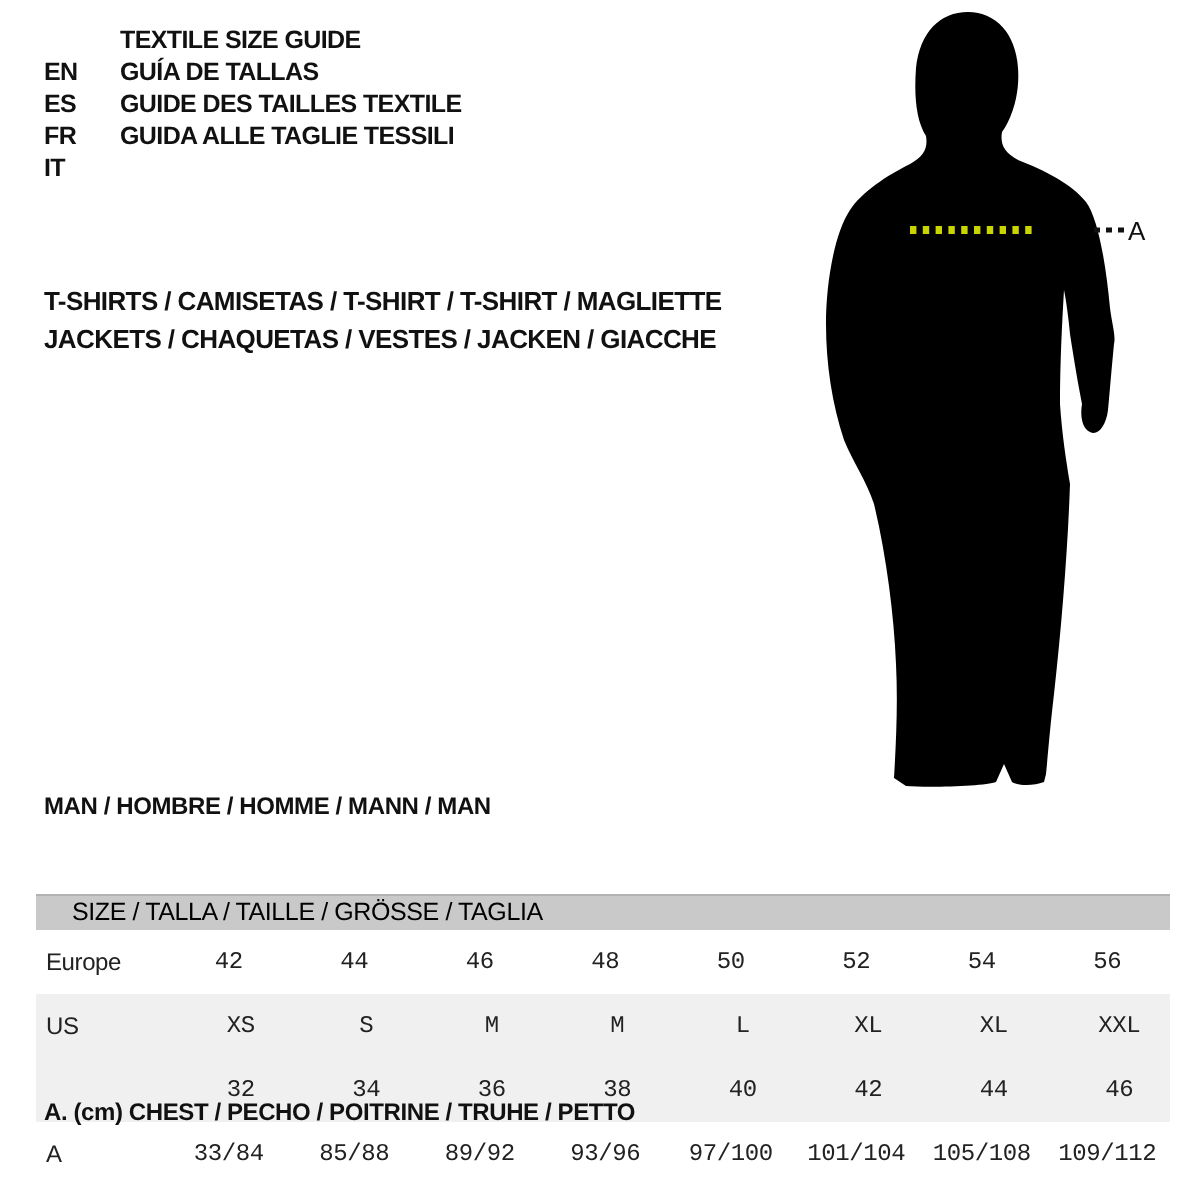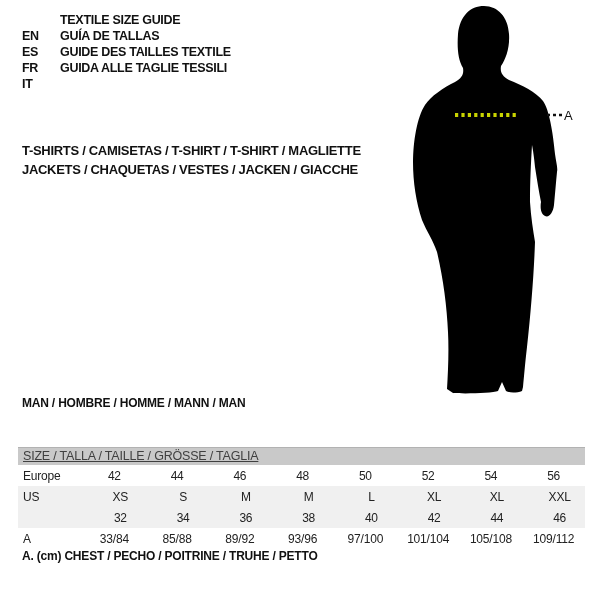--- a/index.html
+++ b/index.html
@@ -22,25 +22,25 @@
 
   
   .figure { left:405px; top:2px; width:170px; height:398px; }
 
   
   .man-label { left:22px; top:396px; font-weight:700; font-size:12px; letter-spacing:-0.2px; }
 
   
   .size-table { left:18px; top:447px; width:567px; font-size:12px; letter-spacing:-0.2px; }
   .thead { background:#c9c9c9; border-top:1px solid #b2b2b2; height:17px;
-           line-height:17px; padding-left:5px; color:#404040; font-size:12.5px;text-decoration:underline; }
-  .trow { display:flex; height:21px; align-items:center; color:#222; }
+           line-height:17px; padding-left:18px; color:#000000; font-size:12.5px; }
+  .trow { display:flex; height:32px; align-items:center; color:#222; }
   .trow.shaded { background:#f0f0f0;gap:12px; }
   .tlabel { width:60px; padding-left:5px; }
-  .tcell { flex:1; text-align:center; }
+  .tcell { flex:1; text-align:center;font-family:Liberation Mono, monospace; }
 
   
   .footnote { left:22px; top:549px; font-weight:700; font-size:12px; letter-spacing:-0.2px; }
 </style>
 </head>
 <body>
 
 <div class="abs langs">
   <div class="lang-row">
     <span class="lang-code">EN</span>

